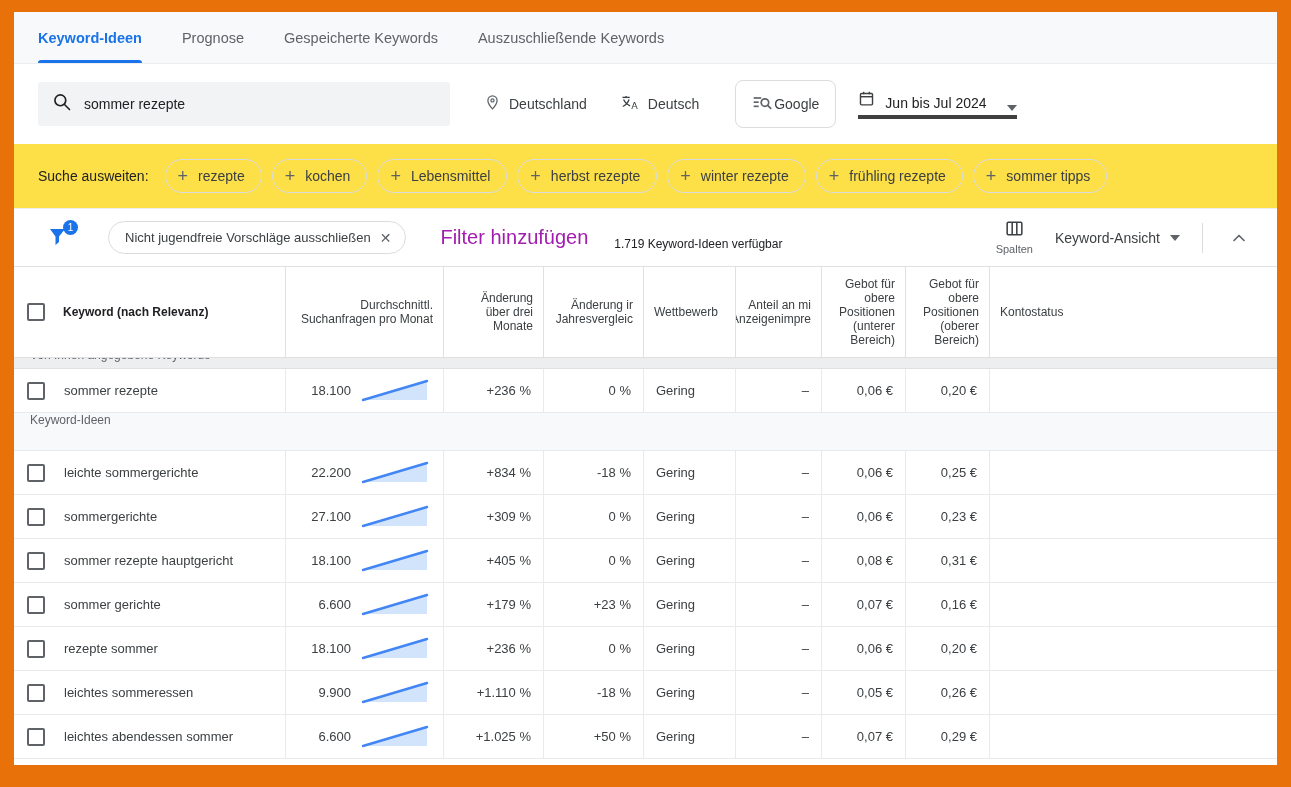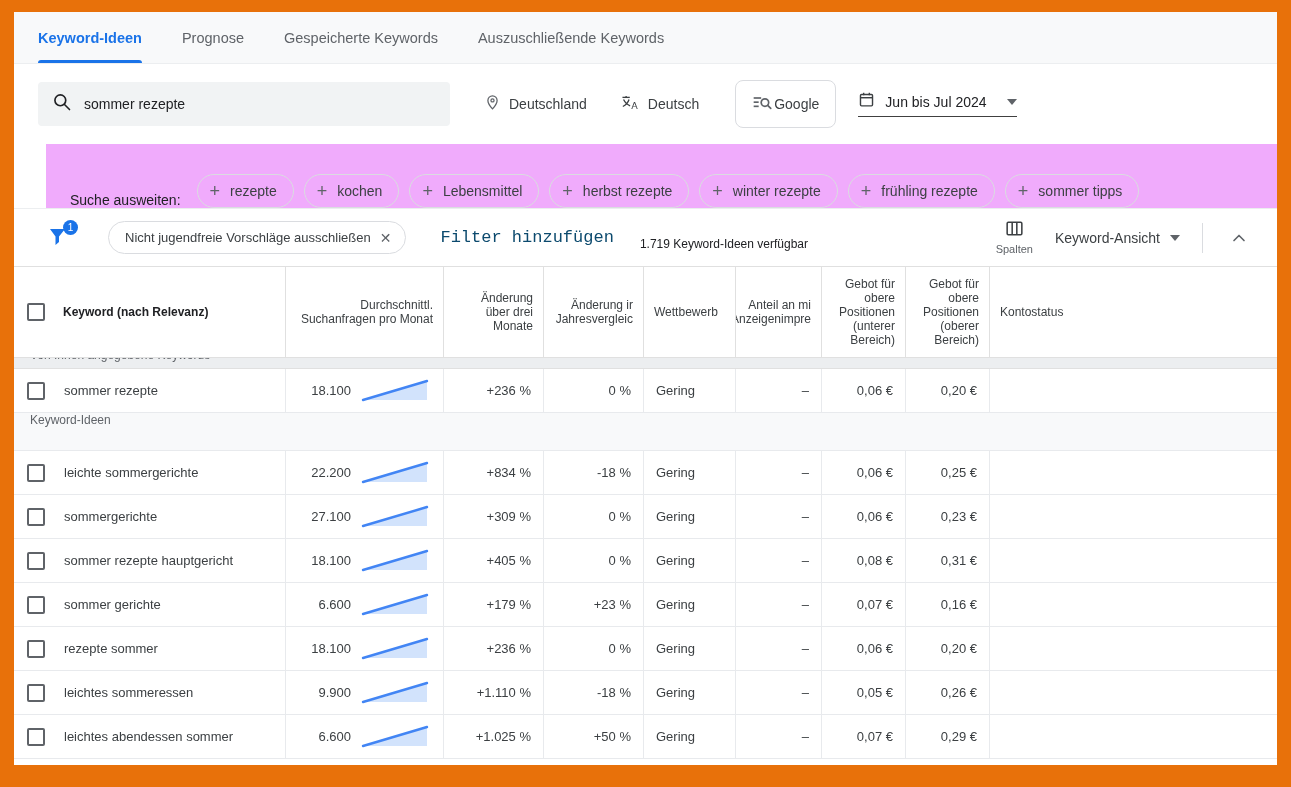--- a/index.html
+++ b/index.html
@@ -36,29 +36,29 @@
   .searchbox {
     width:412px; height:44px; background:#f1f3f4; border-radius:4px;
     display:flex; align-items:center; padding:0 14px; gap:12px; flex:none;
   }
   .searchbox .q { font-size:14px; color:#202124; }
   .meta-item { display:flex; align-items:center; gap:8px; font-size:14px; color:#3c4043; margin-left:34px; cursor:pointer; white-space:nowrap; }
   .net-btn {
     margin-left:36px; border:1px solid #dadce0; border-radius:8px; height:48px;
     display:flex; align-items:center; gap:2px; padding:0 16px; font-size:14px; color:#3c4043; cursor:pointer;
   }
-  .daterange { display:flex; align-items:center; gap:10px; margin-left:22px; padding-bottom:4px; border-bottom:1px solid #404040; cursor:pointer; }
+  .daterange { display:flex; align-items:flex-end; gap:10px; margin-left:22px; padding-bottom:4px; border-bottom:4px solid #404040; cursor:pointer; }
   .daterange .dr-label { font-size:14px; color:#202124; white-space:nowrap; }
   .caret-down {
     width:0; height:0; border-left:5px solid transparent; border-right:5px solid transparent;
     border-top:6px solid #5f6368; margin-left:10px;
   }
 
   
-  .chipsrow { height:64px; display:flex; align-items:flex-end; padding:0 24px; gap:10px; flex:none; background:#f0abfc;margin-left:32px; }
+  .chipsrow { height:64px; display:flex; align-items:center; padding:0 24px; gap:10px; flex:none; background:#fde047; }
   .chipsrow .lbl { font-size:14px; color:#202124; margin-right:6px; white-space:nowrap; }
   .chip {
     display:flex; align-items:center; gap:10px; border:1px solid #dadce0; border-radius:18px;
     height:34px; padding:0 16px 0 12px; font-size:14px; color:#3c4043; cursor:pointer; white-space:nowrap;
   }
   .chip .plus { font-size:18px; color:#5f6368; line-height:1; }
 
   
   .toolbar {
     height:58px; display:flex; align-items:center; padding:0 24px; flex:none;
@@ -68,21 +68,21 @@
   .badge {
     position:absolute; top:-5px; right:-6px; width:15px; height:15px; border-radius:50%;
     background:#1a73e8; color:#fff; font-size:10px; display:flex; align-items:center; justify-content:center;
   }
   .filter-chip {
     margin-left:36px; display:flex; align-items:center; gap:9px;
     border:1px solid #dadce0; border-radius:17px; height:33px; padding:0 14px 0 16px;
     font-size:13px; color:#3c4043; cursor:pointer; white-space:nowrap;
   }
   .filter-chip .x { font-size:14px; color:#5f6368; cursor:pointer; }
-  .add-filter { margin-left:34px; font-size:17px; color:#0c4a6e; cursor:pointer; white-space:nowrap;font-family:Liberation Mono, monospace; }
+  .add-filter { margin-left:34px; font-size:20px; color:#a21caf; cursor:pointer; white-space:nowrap; }
   .count { margin-left:26px; font-size:12px; color:#202124; white-space:nowrap;margin-top:12px; }
   .tb-right { margin-left:auto; display:flex; align-items:center; gap:22px; }
   .spalten { display:flex; flex-direction:column; align-items:center; gap:2px; cursor:pointer; }
   .spalten .sp-lbl { font-size:11px; color:#5f6368; }
   .view-sel { display:flex; align-items:center; font-size:14px; color:#3c4043; cursor:pointer; white-space:nowrap; }
   .vdiv { width:1px; height:30px; background:#dadce0; }
   .chev-up { cursor:pointer; display:flex; align-items:center; padding:0 4px; }
 
   
   .table { flex:1; display:flex; flex-direction:column; overflow:hidden; }

